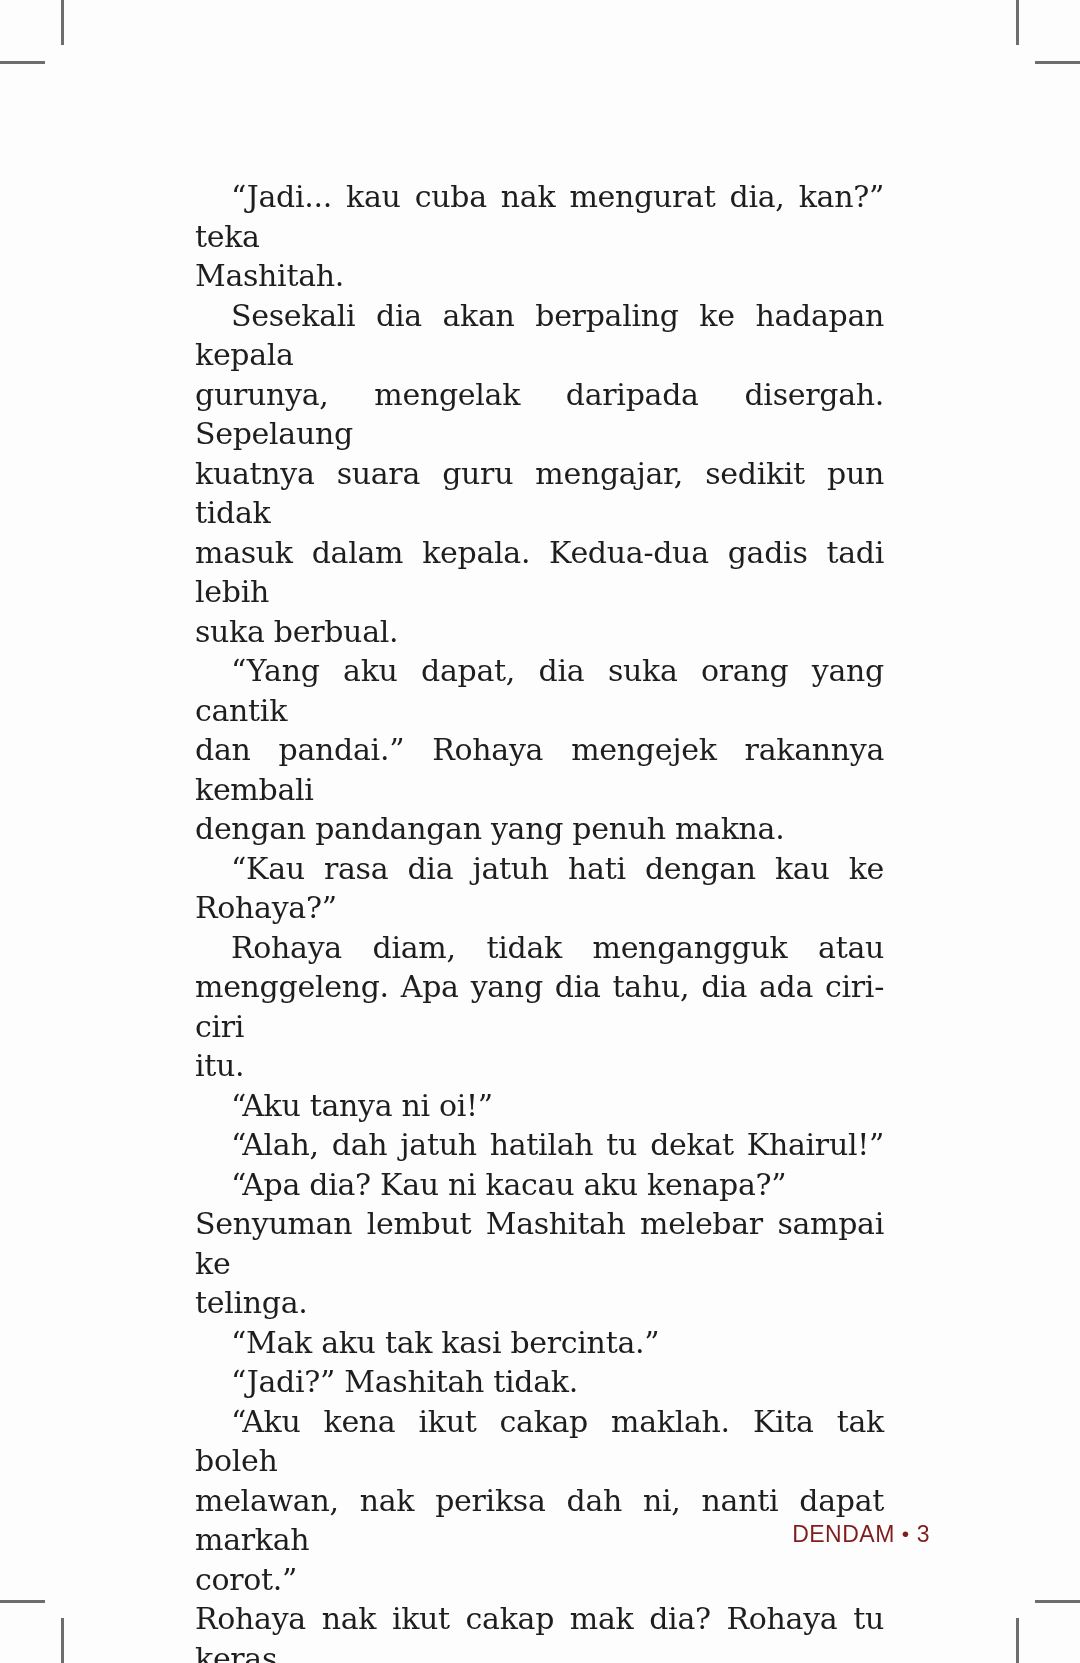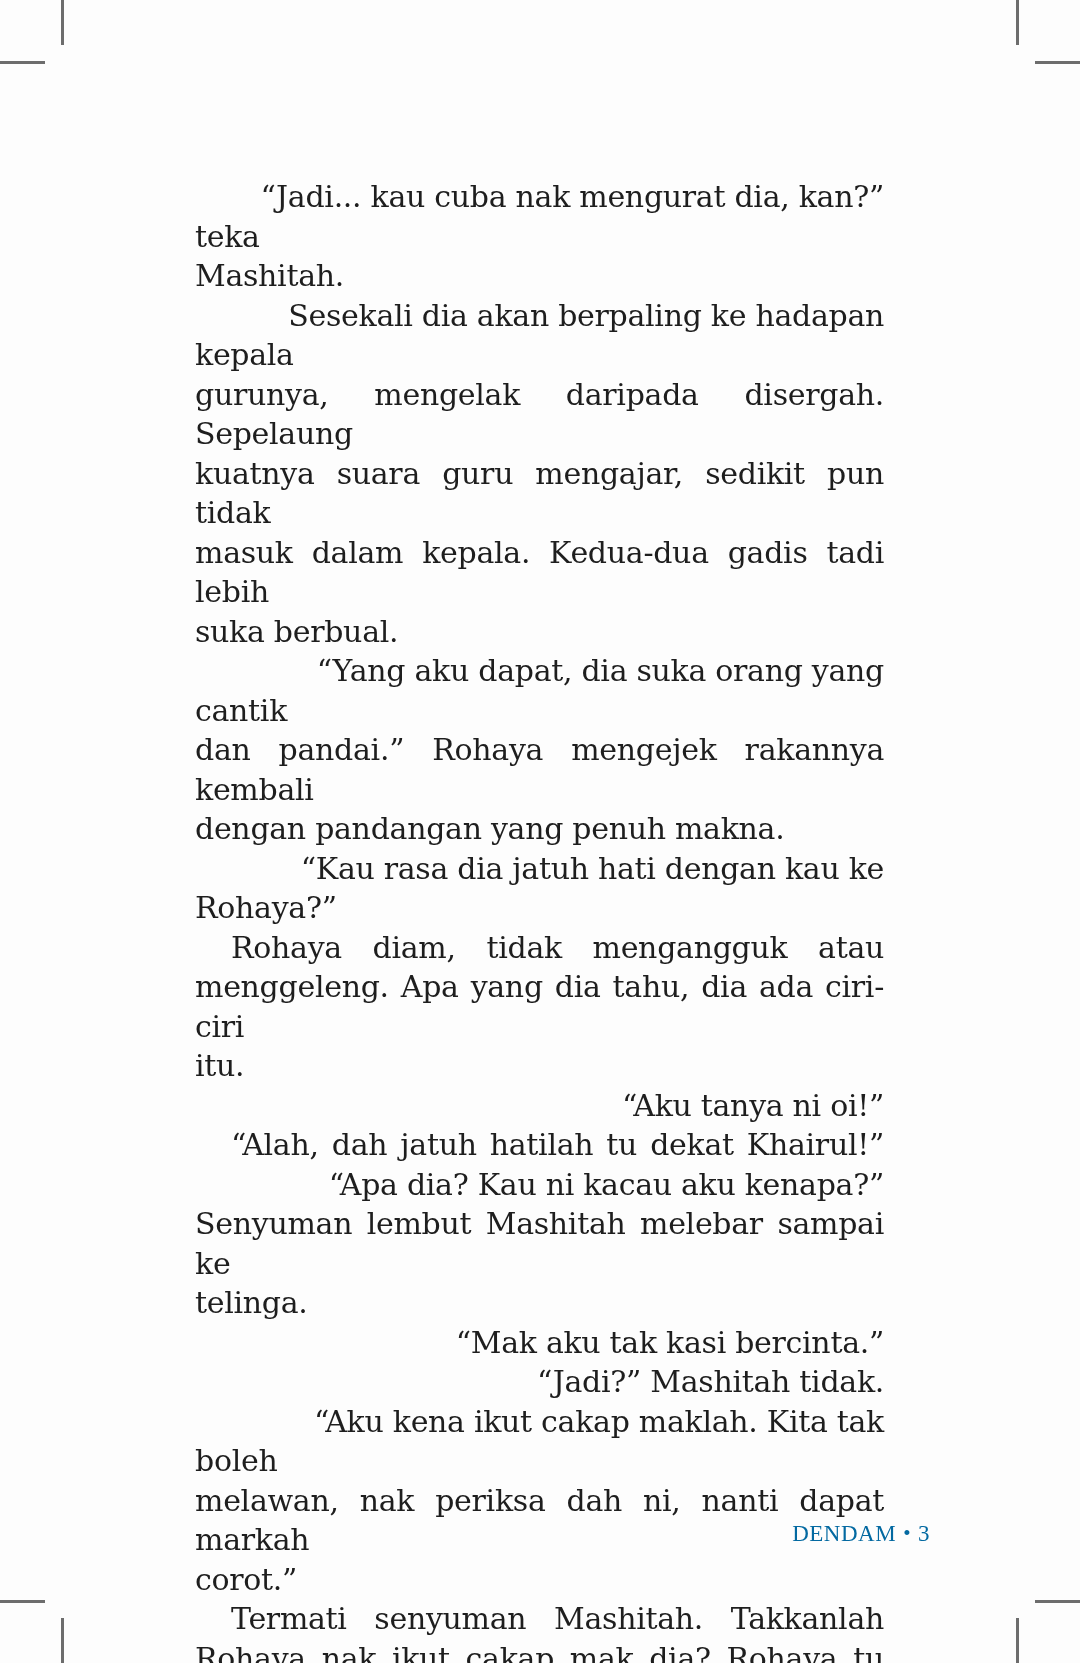--- a/index.html
+++ b/index.html
@@ -48,31 +48,30 @@
   .line {
     text-align: left;
     white-space: normal;
   }
   .line.just {
     text-align: justify;
     text-align-last: justify;
   }
   .line.indent {
     text-indent: 36px;
-    text-align: right;
   }
 
   
   .running-footer {
     position: absolute;
     top: 1521px;
     right: 150px;
-    font-family: Liberation Serif, serif;
+    font-family: Liberation Sans, sans-serif;
     font-size: 23px;
-    color: #0369a1;
+    color: #7f1d1d;
     letter-spacing: 0.5px;
     white-space: nowrap;
   }
   .running-footer .bullet {
     display: inline-block;
     margin: 0 7px;
     font-size: 21px;
     vertical-align: 1px;
   }
 </style>
@@ -108,21 +107,20 @@
       <div class="line indent">“Aku tanya ni oi!”</div>
       <div class="line indent just">“Alah, dah jatuh hatilah tu dekat Khairul!”</div>
       <div class="line indent">“Apa dia? Kau ni kacau aku kenapa?”</div>
       <div class="line just">Senyuman lembut Mashitah melebar sampai ke</div>
       <div class="line">telinga.</div>
       <div class="line indent">“Mak aku tak kasi bercinta.”</div>
       <div class="line indent">“Jadi?” Mashitah tidak.</div>
       <div class="line indent just">“Aku kena ikut cakap maklah. Kita tak boleh</div>
       <div class="line just">melawan, nak periksa dah ni, nanti dapat markah</div>
       <div class="line">corot.”</div>
-      <div class="line indent just">Termati senyuman Mashitah. Takkanlah</div>
       <div class="line just">Rohaya nak ikut cakap mak dia? Rohaya tu keras</div>
     </main>
 
   <footer class="running-footer">
     <span>DENDAM</span><span class="bullet">•</span><span>3</span>
   </footer>
 
 </div>
 
 </body></html>

